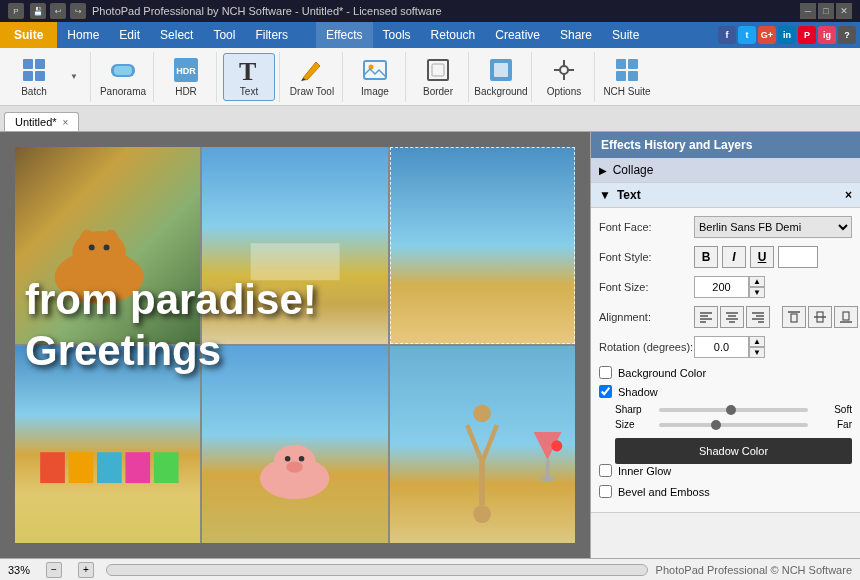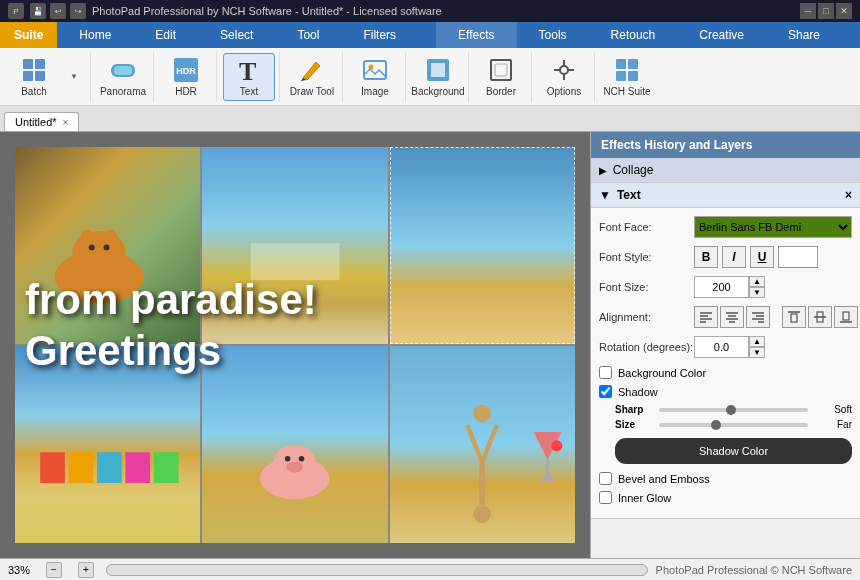--- a/index.html
+++ b/index.html
@@ -9,21 +9,21 @@
     .title-bar { background: #1a1a2e; color: #ccc; height: 22px; display: flex; align-items: center; padding: 0 8px; font-size: 11px; justify-content: space-between; }
     .title-bar-left { display: flex; align-items: center; gap: 6px; }
     .title-bar-icons { display: flex; gap: 4px; }
     .tb-icon { width: 16px; height: 16px; background: #555; border-radius: 2px; display: inline-flex; align-items: center; justify-content: center; font-size: 8px; color: #ccc; }
     .win-controls { display: flex; gap: 2px; }
     .win-btn { width: 16px; height: 16px; background: #555; border: none; cursor: pointer; font-size: 9px; color: #ccc; display: flex; align-items: center; justify-content: center; }
 
     
     .menu-bar { background: #2d6bb5; height: 26px; display: flex; align-items: stretch; }
     .menu-file { background: #e8a000; color: white; padding: 0 14px; display: flex; align-items: center; font-size: 12px; font-weight: bold; cursor: pointer; }
-    .menu-item { color: white; padding: 0 22px; display: flex; align-items: center; font-size: 12px; cursor: pointer; }
+    .menu-item { color: white; padding: 0 10px; display: flex; align-items: center; font-size: 12px; cursor: pointer; }
     .menu-right { margin-left: auto; display: flex; align-items: center; gap: 2px; padding-right: 4px; }
     .social-icon { width: 18px; height: 18px; border-radius: 3px; display: flex; align-items: center; justify-content: center; font-size: 9px; color: white; font-weight: bold; cursor: pointer; }
 
     
     .toolbar { background: #f5f5f5; border-bottom: 1px solid #ccc; height: 58px; display: flex; align-items: center; padding: 0 4px; gap: 2px; }
     .toolbar-group { display: flex; align-items: center; gap: 2px; padding: 0 4px; border-right: 1px solid #ddd; height: 50px; }
     .toolbar-group:last-child { border-right: none; }
     .tool-btn { display: flex; flex-direction: column; align-items: center; justify-content: center; width: 52px; height: 48px; cursor: pointer; border: 1px solid transparent; border-radius: 3px; font-size: 10px; color: #333; gap: 2px; }
     .tool-btn.active { background: #dce8f5; border-color: #5a9fd4; }
     .tool-icon-img { width: 28px; height: 28px; display: flex; align-items: center; justify-content: center; }
@@ -56,46 +56,46 @@
     .section-content { padding: 8px; background: white; }
     .section-content.text-section { background: #f8f8f8; }
 
     
     .text-header { background: #dde8f5; padding: 5px 8px; display: flex; align-items: center; justify-content: space-between; font-size: 12px; font-weight: bold; border-bottom: 1px solid #ccc; }
 
     
     .form-row { display: flex; align-items: center; margin-bottom: 8px; }
     .form-label { width: 95px; font-size: 11px; color: #333; flex-shrink: 0; }
     .form-control { flex: 1; }
-    select.form-select { width: 100%; height: 22px; font-size: 11px; border: 1px solid #aaa; background: #4d7c0f; }
+    select.form-select { width: 100%; height: 22px; font-size: 11px; border: 1px solid #aaa; background: #e5e5e5; }
     .font-style-row { display: flex; gap: 4px; align-items: center; }
     .style-btn { width: 24px; height: 22px; border: 1px solid #999; background: #f0f0f0; cursor: pointer; font-size: 12px; font-weight: bold; display: flex; align-items: center; justify-content: center; }
     .style-btn.bold { font-weight: 900; }
     .style-btn.italic { font-style: italic; }
     .style-btn.underline { text-decoration: underline; }
     .color-swatch { width: 40px; height: 22px; background: white; border: 1px solid #999; cursor: pointer; }
     .spinner-input { display: flex; align-items: center; }
     .spinner-input input { width: 55px; height: 22px; border: 1px solid #aaa; text-align: center; font-size: 11px; }
     .spinner-btns { display: flex; flex-direction: column; }
     .spinner-btn { width: 16px; height: 11px; border: 1px solid #aaa; background: #f0f0f0; cursor: pointer; font-size: 8px; display: flex; align-items: center; justify-content: center; }
 
     
     .align-group { display: flex; gap: 2px; }
     .align-btn { width: 24px; height: 22px; border: 1px solid #999; background: #f0f0f0; cursor: pointer; display: flex; align-items: center; justify-content: center; }
     .align-divider { width: 8px; }
 
     
     .checkbox-row { display: flex; align-items: center; gap: 6px; margin-bottom: 6px; font-size: 11px; }
     .slider-row { display: flex; align-items: center; margin-bottom: 4px; font-size: 10px; }
-    .slider-label { width: 40px; font-weight: bold; }
+    .slider-label { width: 40px; }
     .slider-label-right { width: 40px; text-align: right; }
     .slider-track { flex: 1; height: 4px; background: #ccc; border-radius: 2px; position: relative; margin: 0 4px; }
     .slider-thumb { width: 10px; height: 10px; background: #666; border-radius: 50%; position: absolute; top: -3px; cursor: pointer; }
 
-    .shadow-color-btn { width: 100%; height: 26px; background: #333; color: white; border: none; cursor: pointer; font-size: 11px; border-radius: 11px; margin-top: 4px; }
+    .shadow-color-btn { width: 100%; height: 26px; background: #333; color: white; border: none; cursor: pointer; font-size: 11px; border-radius: 2px; margin-top: 4px; }
 
     
     .status-bar { background: #f0f0f0; border-top: 1px solid #aaa; height: 22px; display: flex; align-items: center; padding: 0 8px; font-size: 11px; gap: 8px; }
     .zoom-controls { display: flex; align-items: center; gap: 16px; }
     .zoom-btn { width: 16px; height: 16px; border: 1px solid #aaa; background: #e0e0e0; cursor: pointer; font-size: 10px; display: flex; align-items: center; justify-content: center; border-radius: 2px; }
     .scroll-track { flex: 1; height: 12px; background: #e0e0e0; border: 1px solid #aaa; border-radius: 6px; margin-left: 4px; }
   </style>
 </head>
 <body>
 
@@ -209,36 +209,36 @@
             <path d="M3 19 L9 13 L14 18 L18 14 L25 21" fill="none" stroke="#5a9fd4" stroke-width="1.5"></path>
           </svg>
       </div>
       <span>Image</span>
     </div>
   </div>
   <div class="toolbar-group">
     <div class="tool-btn">
       <div class="tool-icon-img">
         <svg width="28" height="28" viewBox="0 0 28 28">
+            <rect x="4" y="4" width="20" height="20" rx="1" fill="none" stroke="#555" stroke-width="2"></rect>
+            <rect x="8" y="8" width="12" height="12" rx="1" fill="none" stroke="#aaa" stroke-width="1"></rect>
+          </svg>
+      </div>
+      <span>Border</span>
+    </div>
+  </div>
+  <div class="toolbar-group">
+    <div class="tool-btn">
+      <div class="tool-icon-img">
+        <svg width="28" height="28" viewBox="0 0 28 28">
             <rect x="3" y="3" width="22" height="22" rx="2" fill="#5a9fd4"></rect>
             <rect x="7" y="7" width="14" height="14" rx="1" fill="white" opacity="0.7"></rect>
           </svg>
       </div>
       <span>Background</span>
-    </div>
-  </div>
-  <div class="toolbar-group">
-    <div class="tool-btn">
-      <div class="tool-icon-img">
-        <svg width="28" height="28" viewBox="0 0 28 28">
-            <rect x="4" y="4" width="20" height="20" rx="1" fill="none" stroke="#555" stroke-width="2"></rect>
-            <rect x="8" y="8" width="12" height="12" rx="1" fill="none" stroke="#aaa" stroke-width="1"></rect>
-          </svg>
-      </div>
-      <span>Border</span>
     </div>
   </div>
   <div class="toolbar-group">
     <div class="tool-btn">
       <div class="tool-icon-img">
         <svg width="28" height="28" viewBox="0 0 28 28">
             <path d="M14 4 L14 10 M14 18 L14 24 M4 14 L10 14 M18 14 L24 14" stroke="#555" stroke-width="2" fill="none"></path>
             <circle cx="14" cy="14" r="4" fill="none" stroke="#555" stroke-width="2"></circle>
           </svg>
       </div>
@@ -470,28 +470,28 @@
           <div class="slider-row">
             <span class="slider-label">Size</span>
             <div class="slider-track">
               <div class="slider-thumb" style="left:35%;"></div>
             </div>
             <span class="slider-label-right">Far</span>
           </div>
           <button class="shadow-color-btn">Shadow Color</button>
         </div>
 
+        <div class="checkbox-row">
+          <input type="checkbox" style="">
+          <span>Inner Glow</span>
+        </div>
+
         <div class="checkbox-row" style="margin-top:8px;">
           <input type="checkbox" style="">
           <span>Bevel and Emboss</span>
-        </div>
-
-        <div class="checkbox-row">
-          <input type="checkbox" style="">
-          <span>Inner Glow</span>
         </div>
       </div>
     </div>
   </div>
 </div>
 
 <div class="status-bar">
   <div class="zoom-controls">
     <span>33%</span>
     <button class="zoom-btn">−</button>

